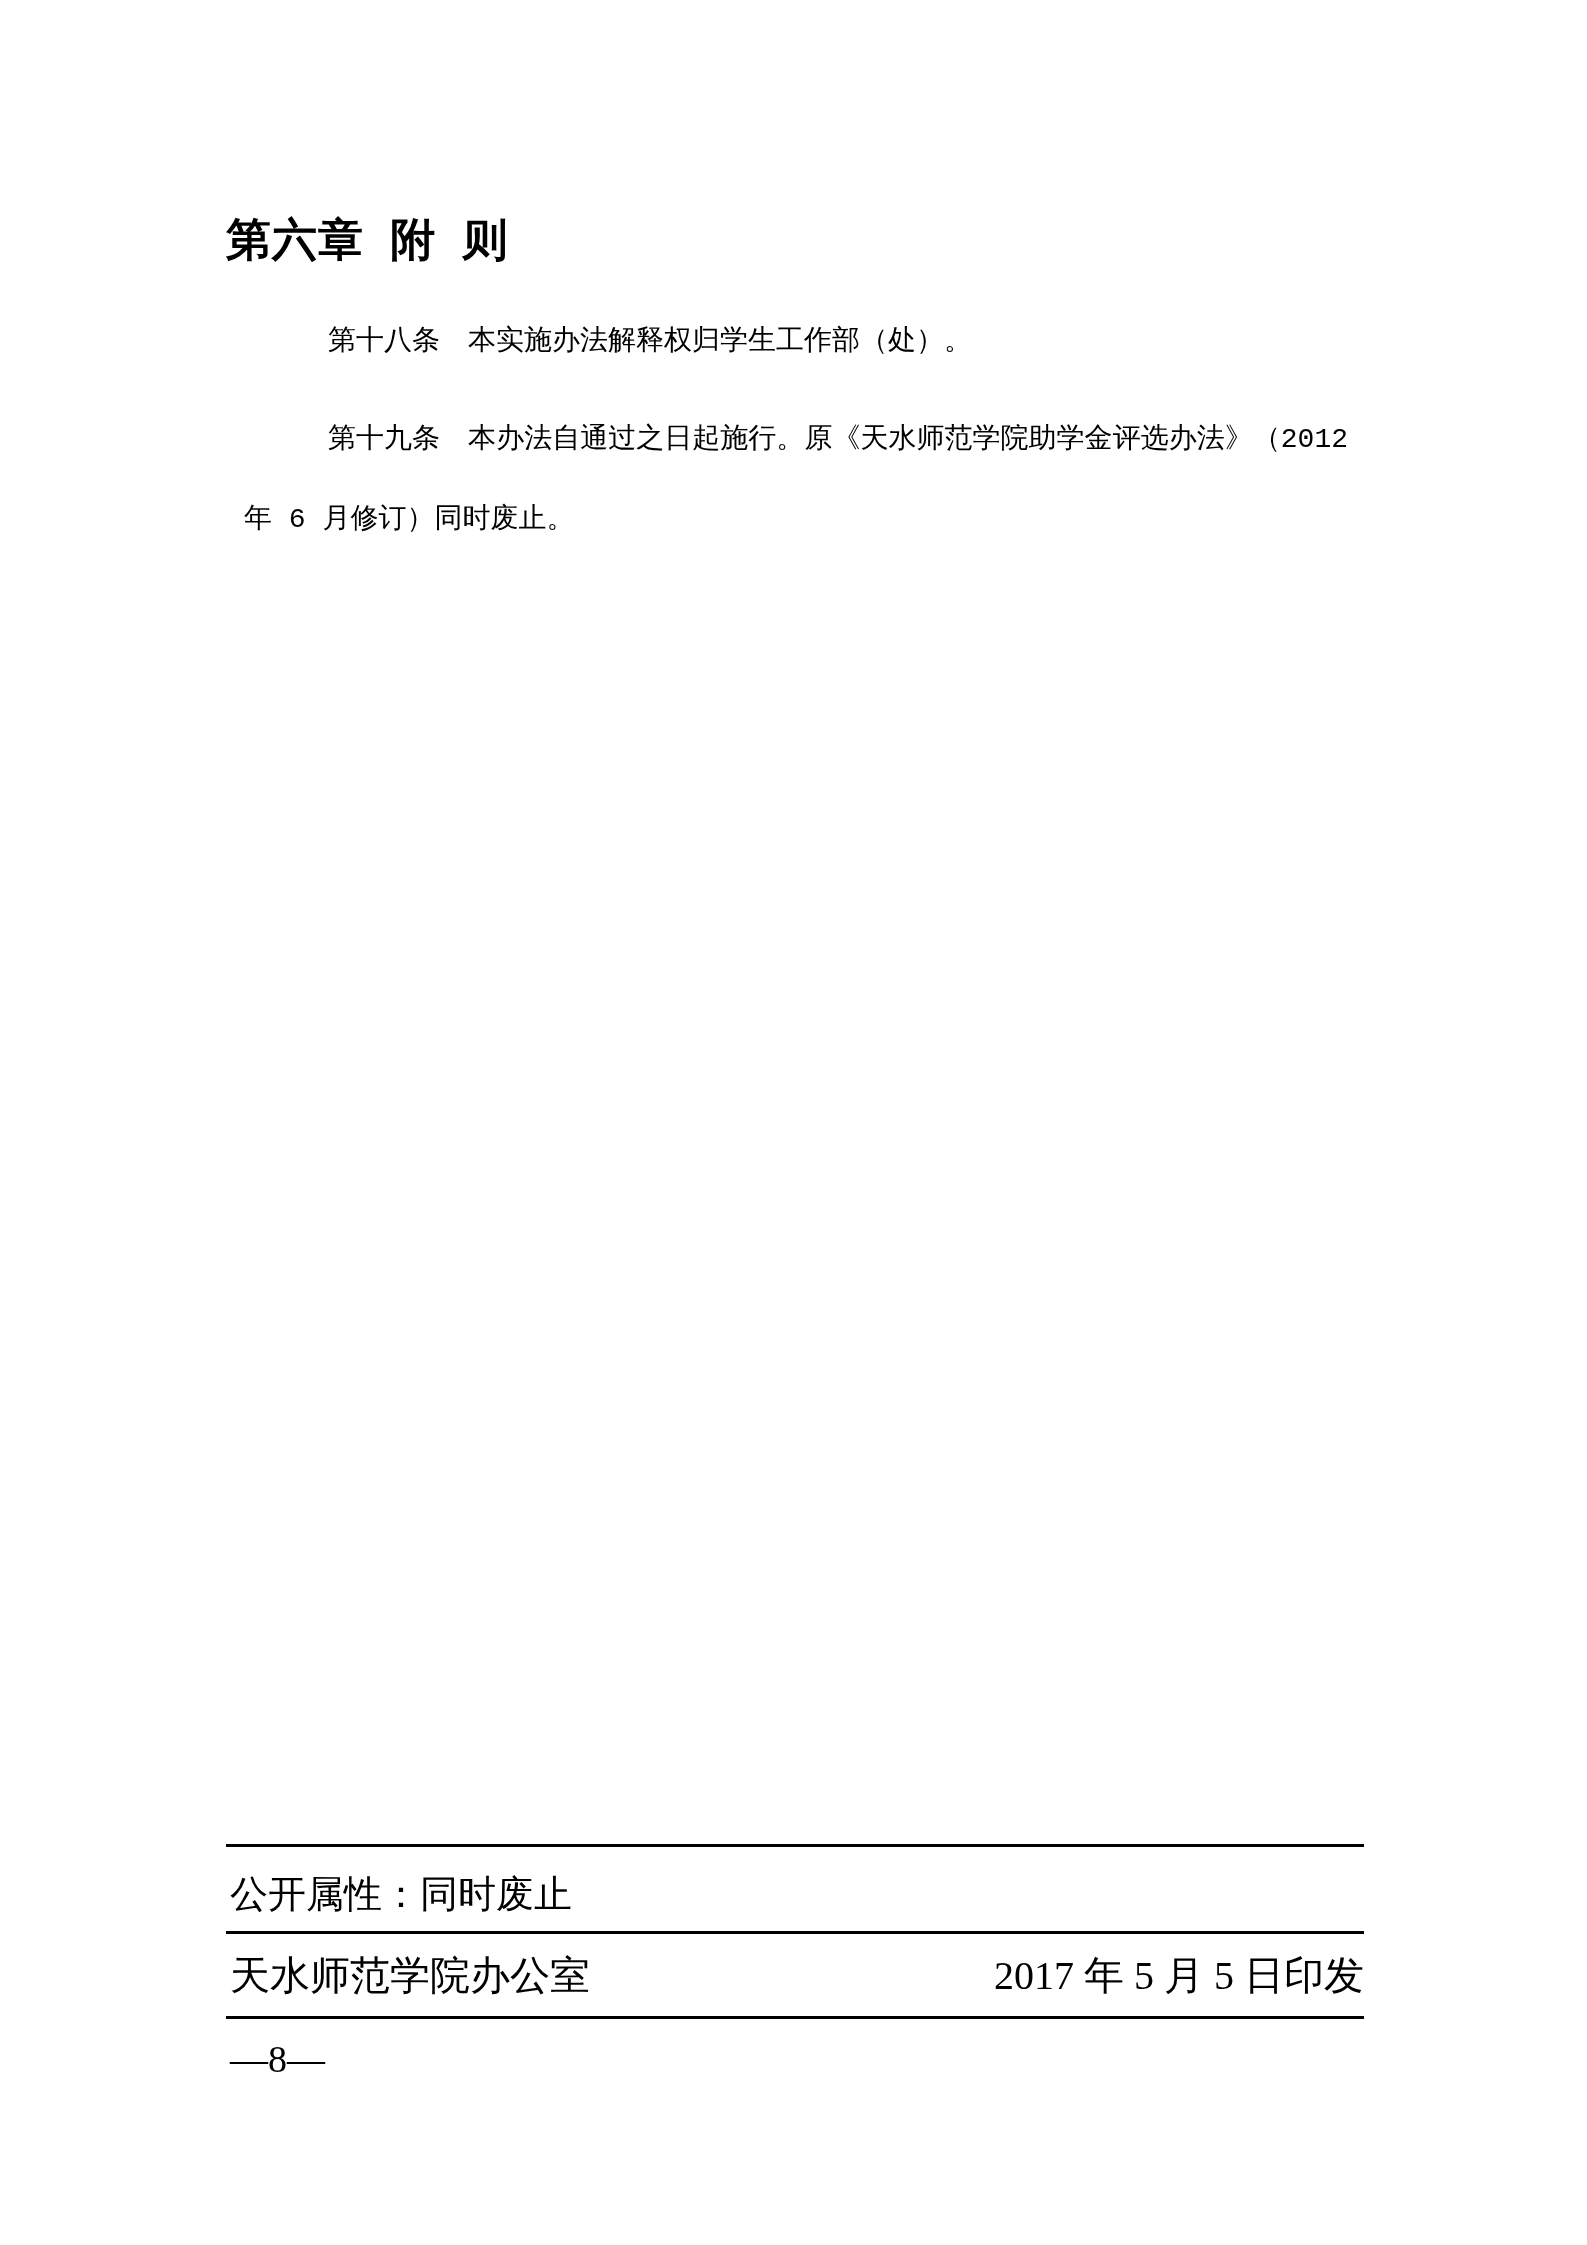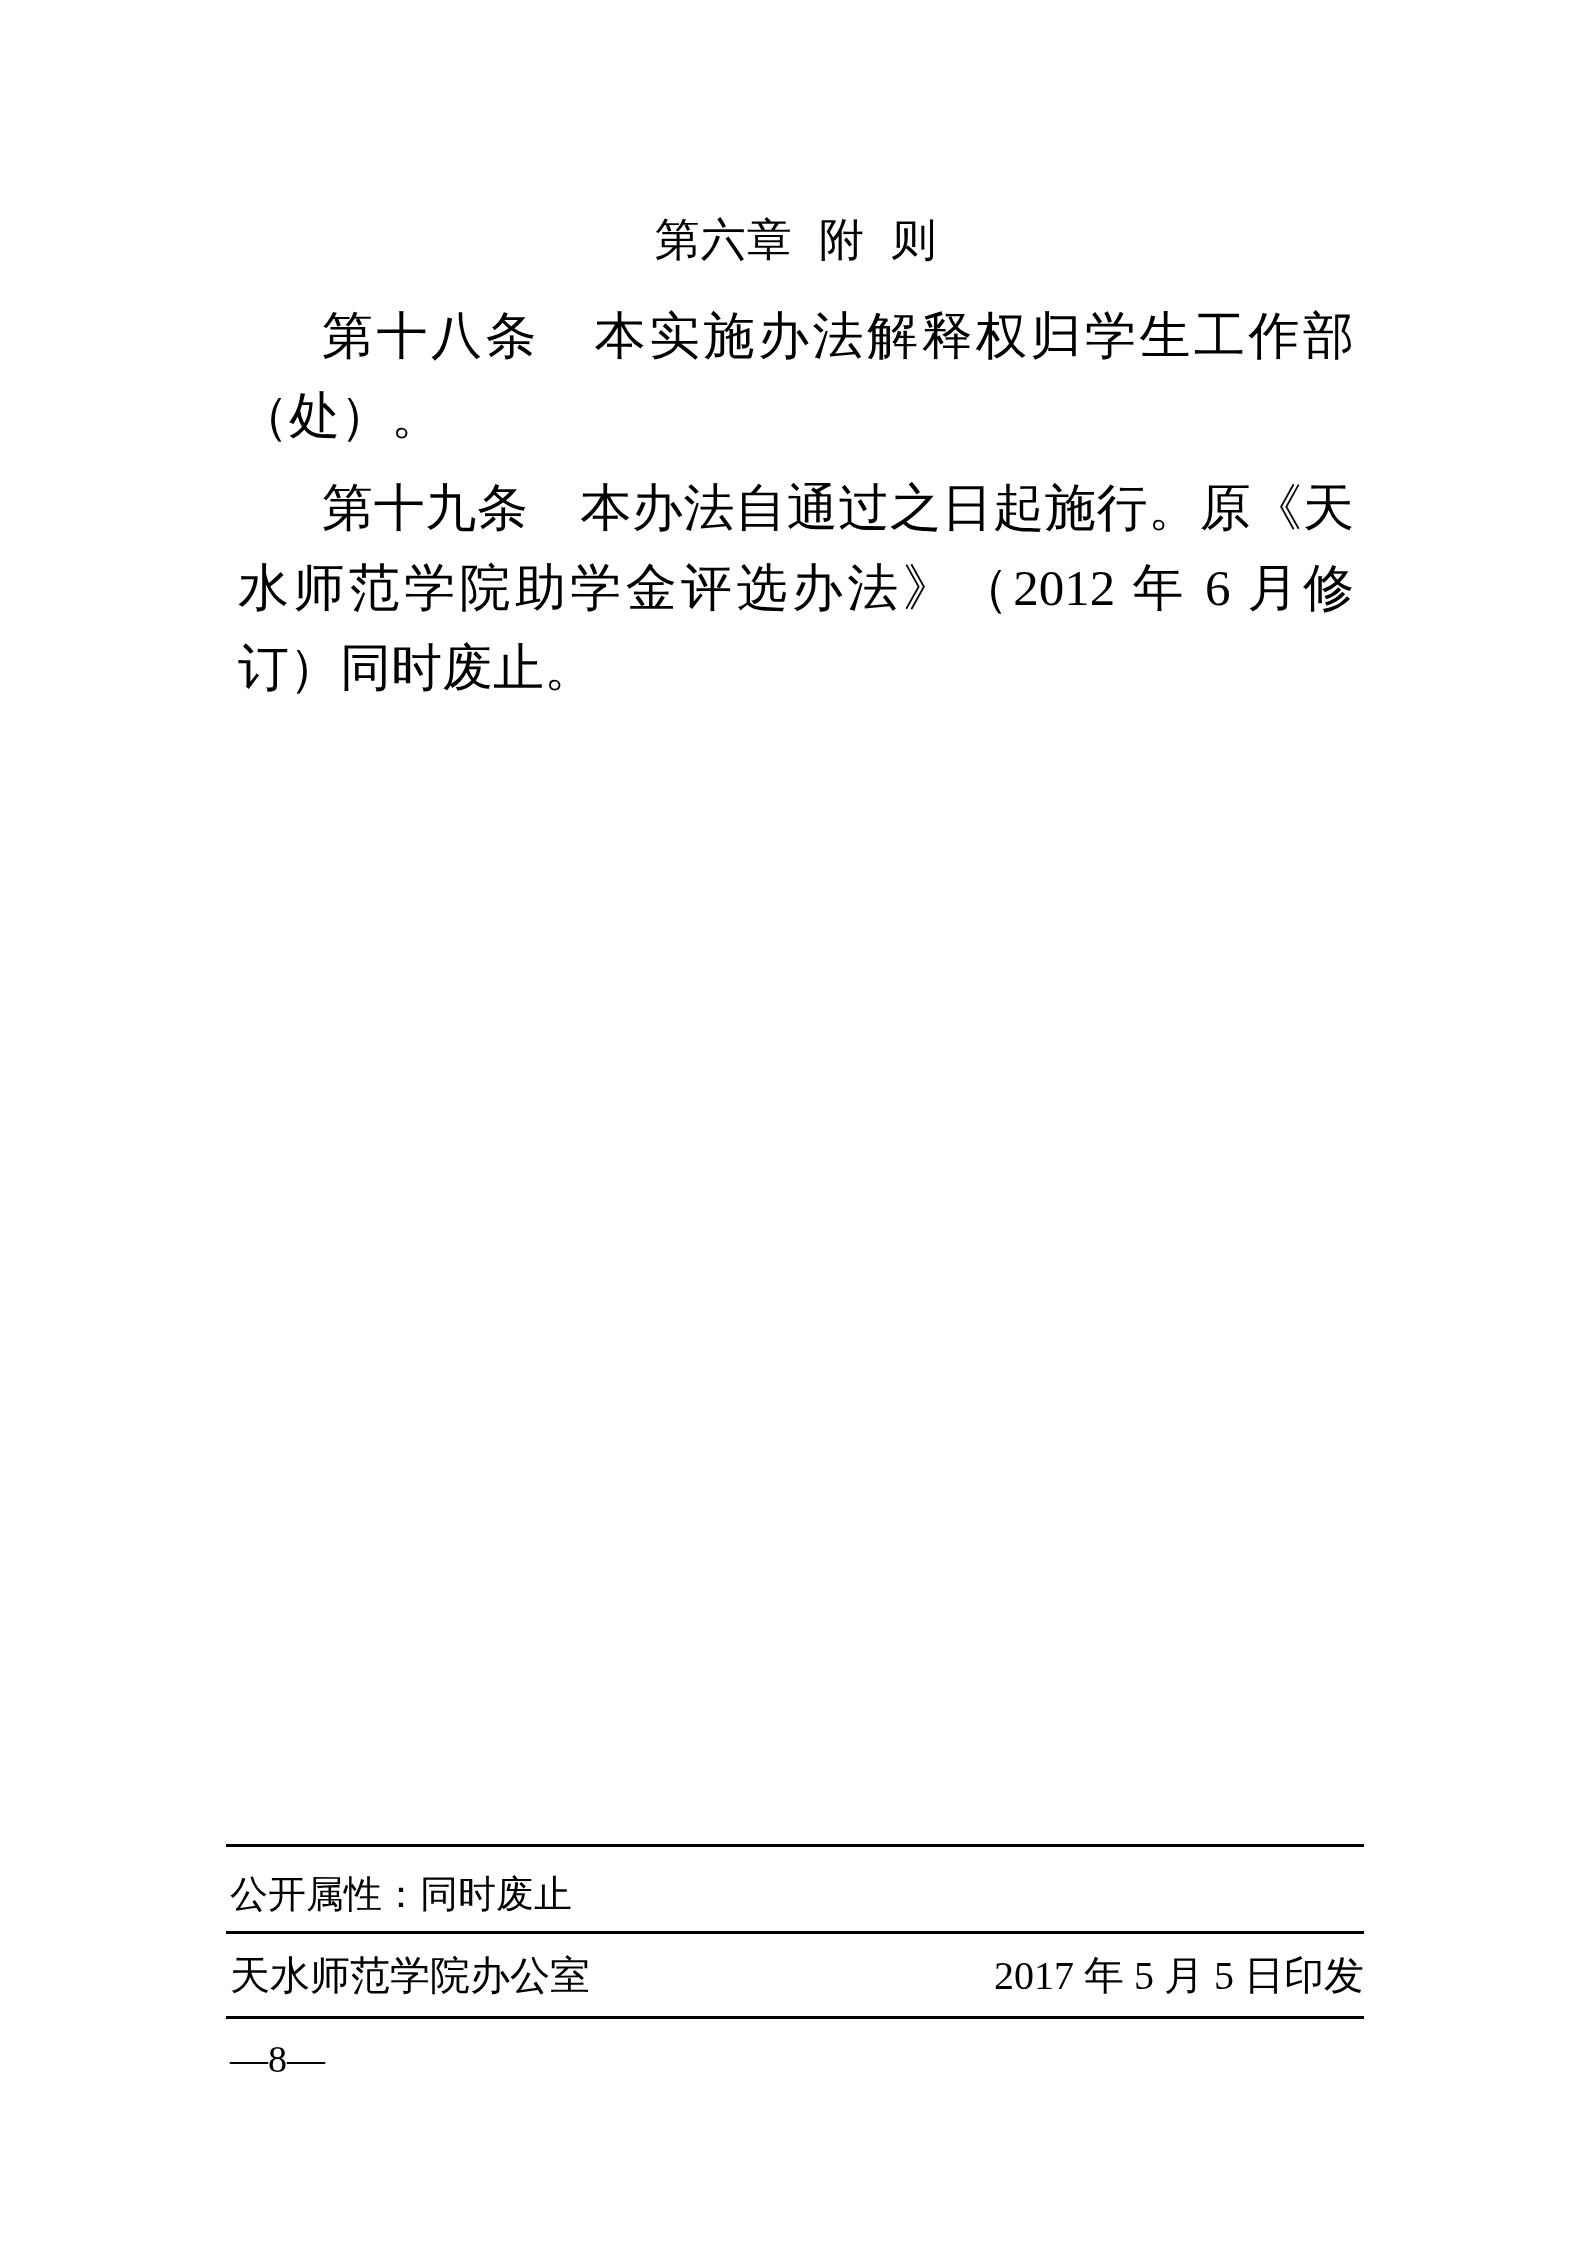--- a/index.html
+++ b/index.html
@@ -17,39 +17,40 @@
     font-family: "Liberation Serif", "DejaVu Serif", serif;
     overflow: hidden;
   }
   .chapter-heading {
     position: absolute;
     top: 202px;
     left: 226px;
     width: 1140px;
     margin: 0;
     font-size: 45px;
-    font-weight: 400;
+    font-weight: 700;
     line-height: 76px;
-    text-align: center;
+    text-align: left;
     word-spacing: 14px;
     letter-spacing: 1px;
   }
   .body-text {
     position: absolute;
     top: 284px;
     left: 226px;
     width: 1140px;
   }
   .body-text p {
-    margin: 12px;
-    font-size: 51px;
+    margin: 18px;
+    font-size: 28px;
     line-height: 80px;
     text-indent: 84px;
     text-align: justify;
     letter-spacing: 0;
+    font-family: Liberation Mono, monospace;
   }
   .rule {
     position: absolute;
     left: 226px;
     width: 1138px;
     height: 3px;
     background: #000000;
   }
   .rule-top    { top: 1844px; }
   .rule-middle { top: 1931px; }

